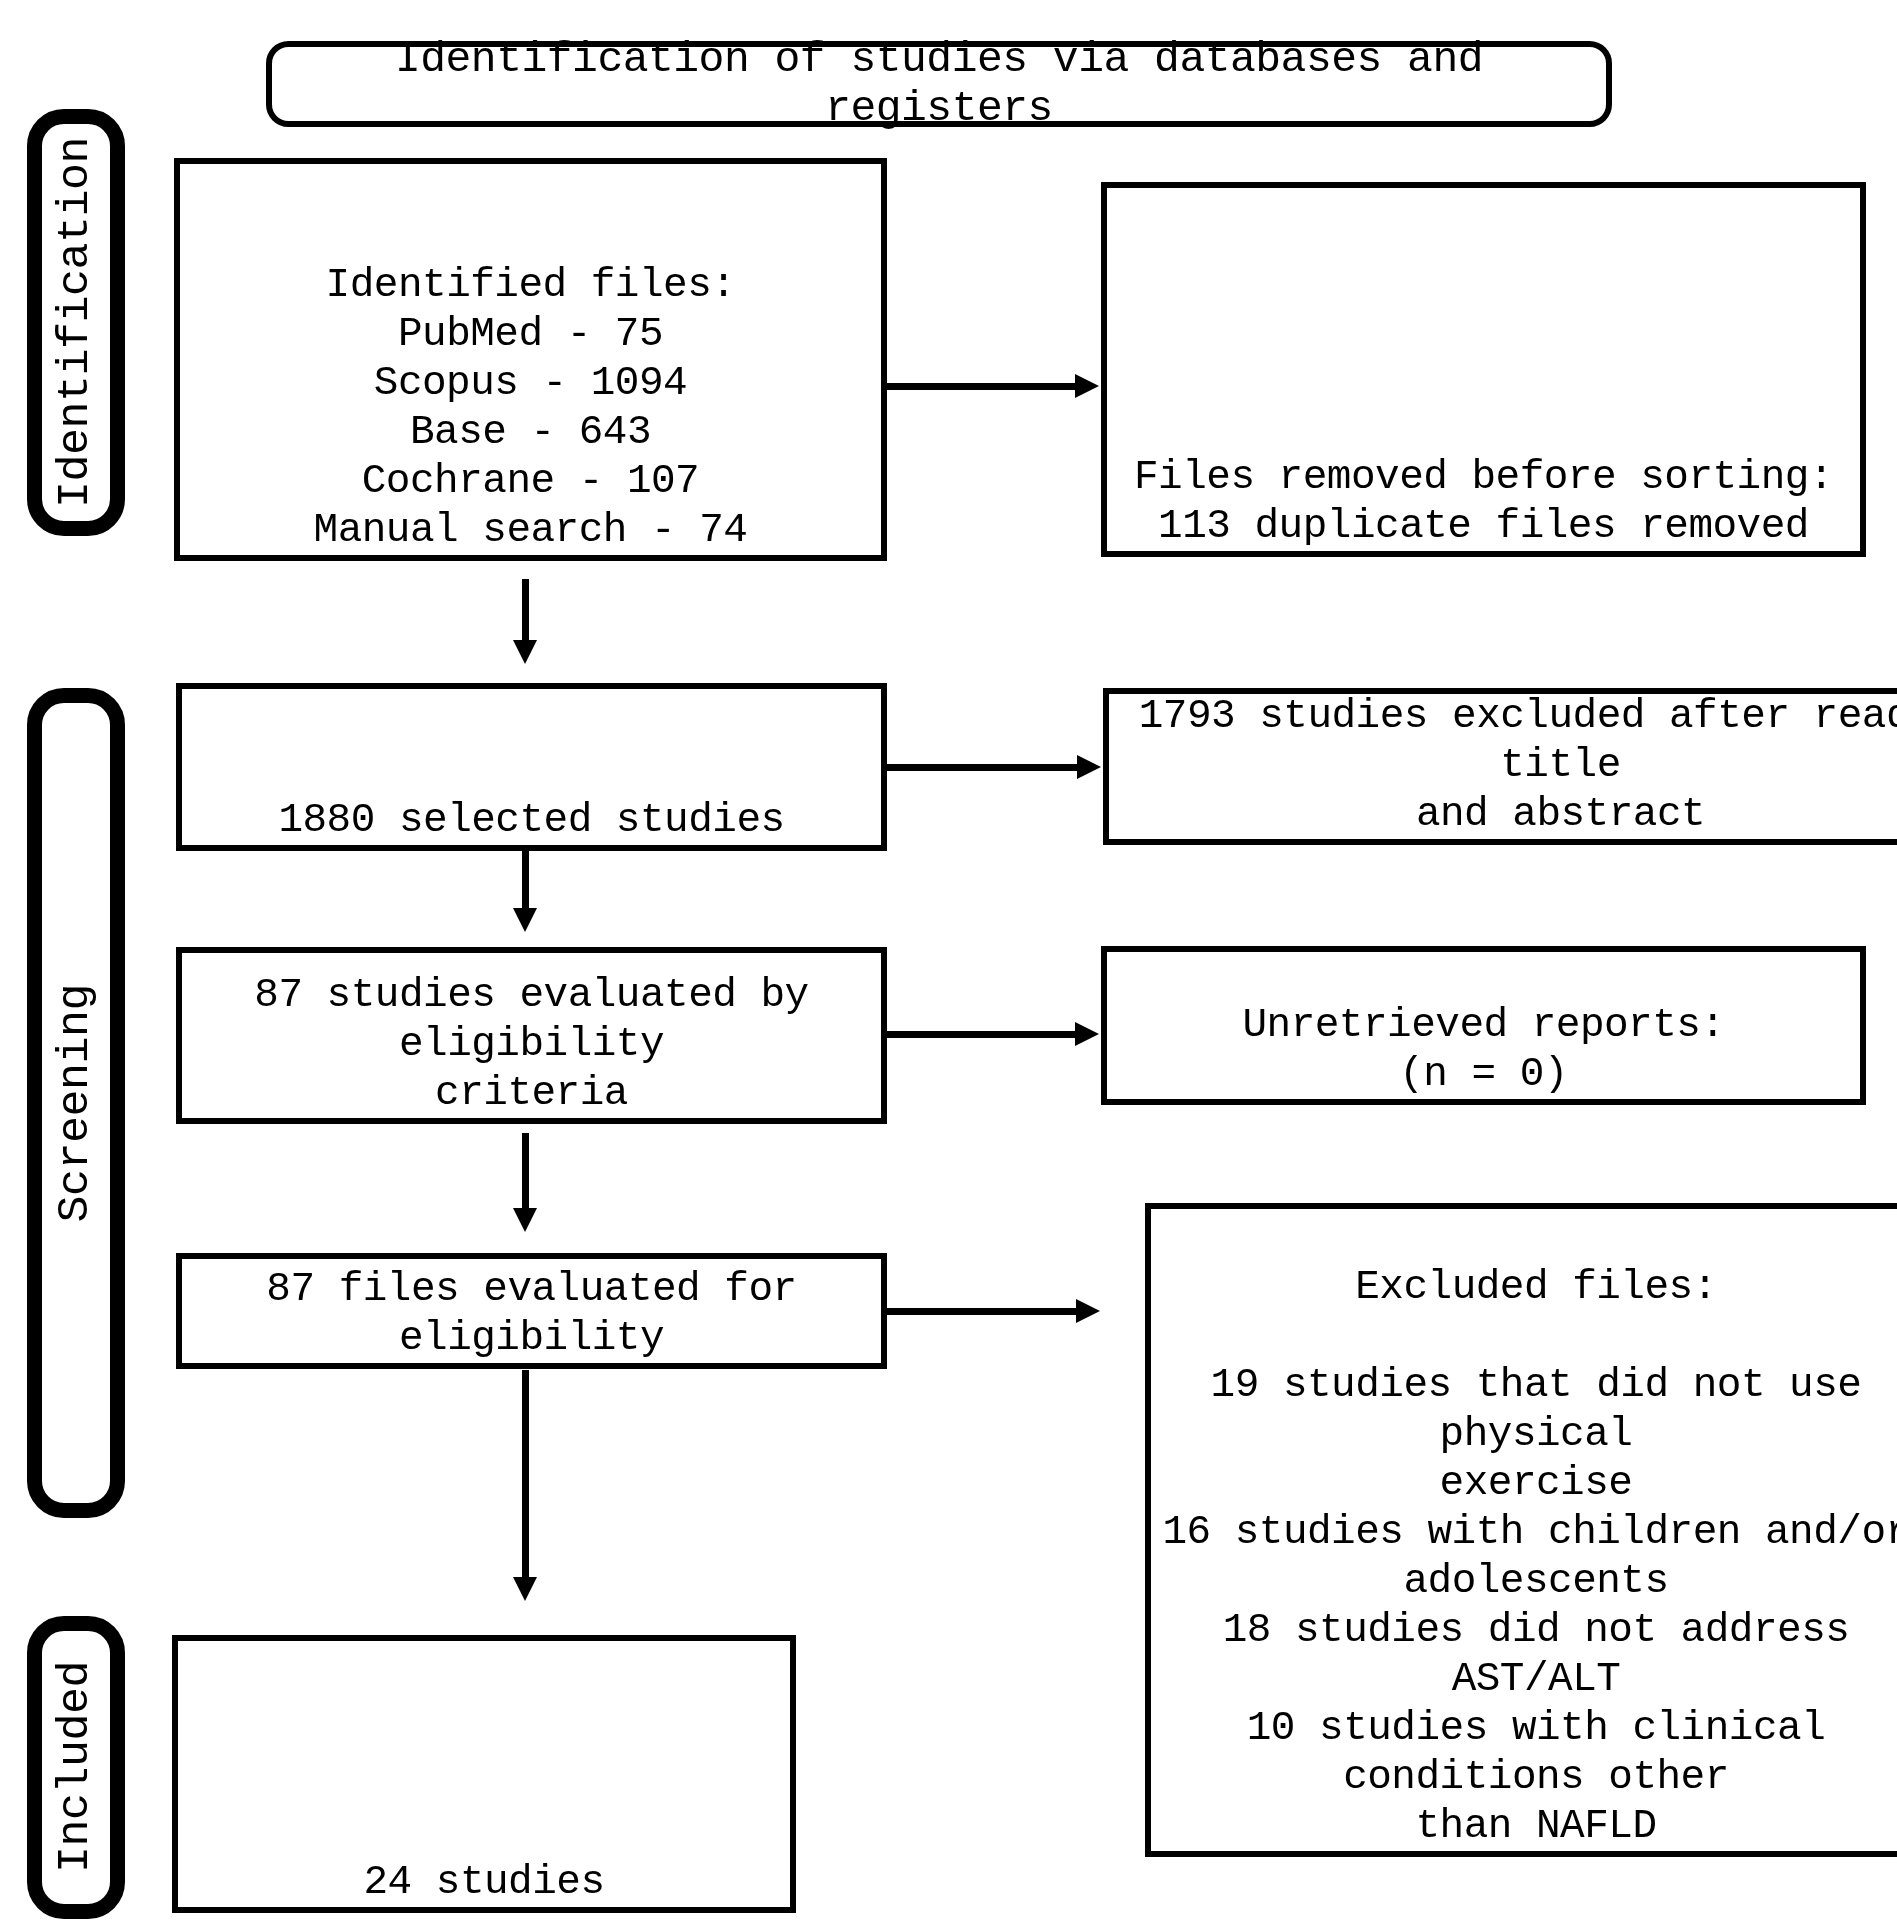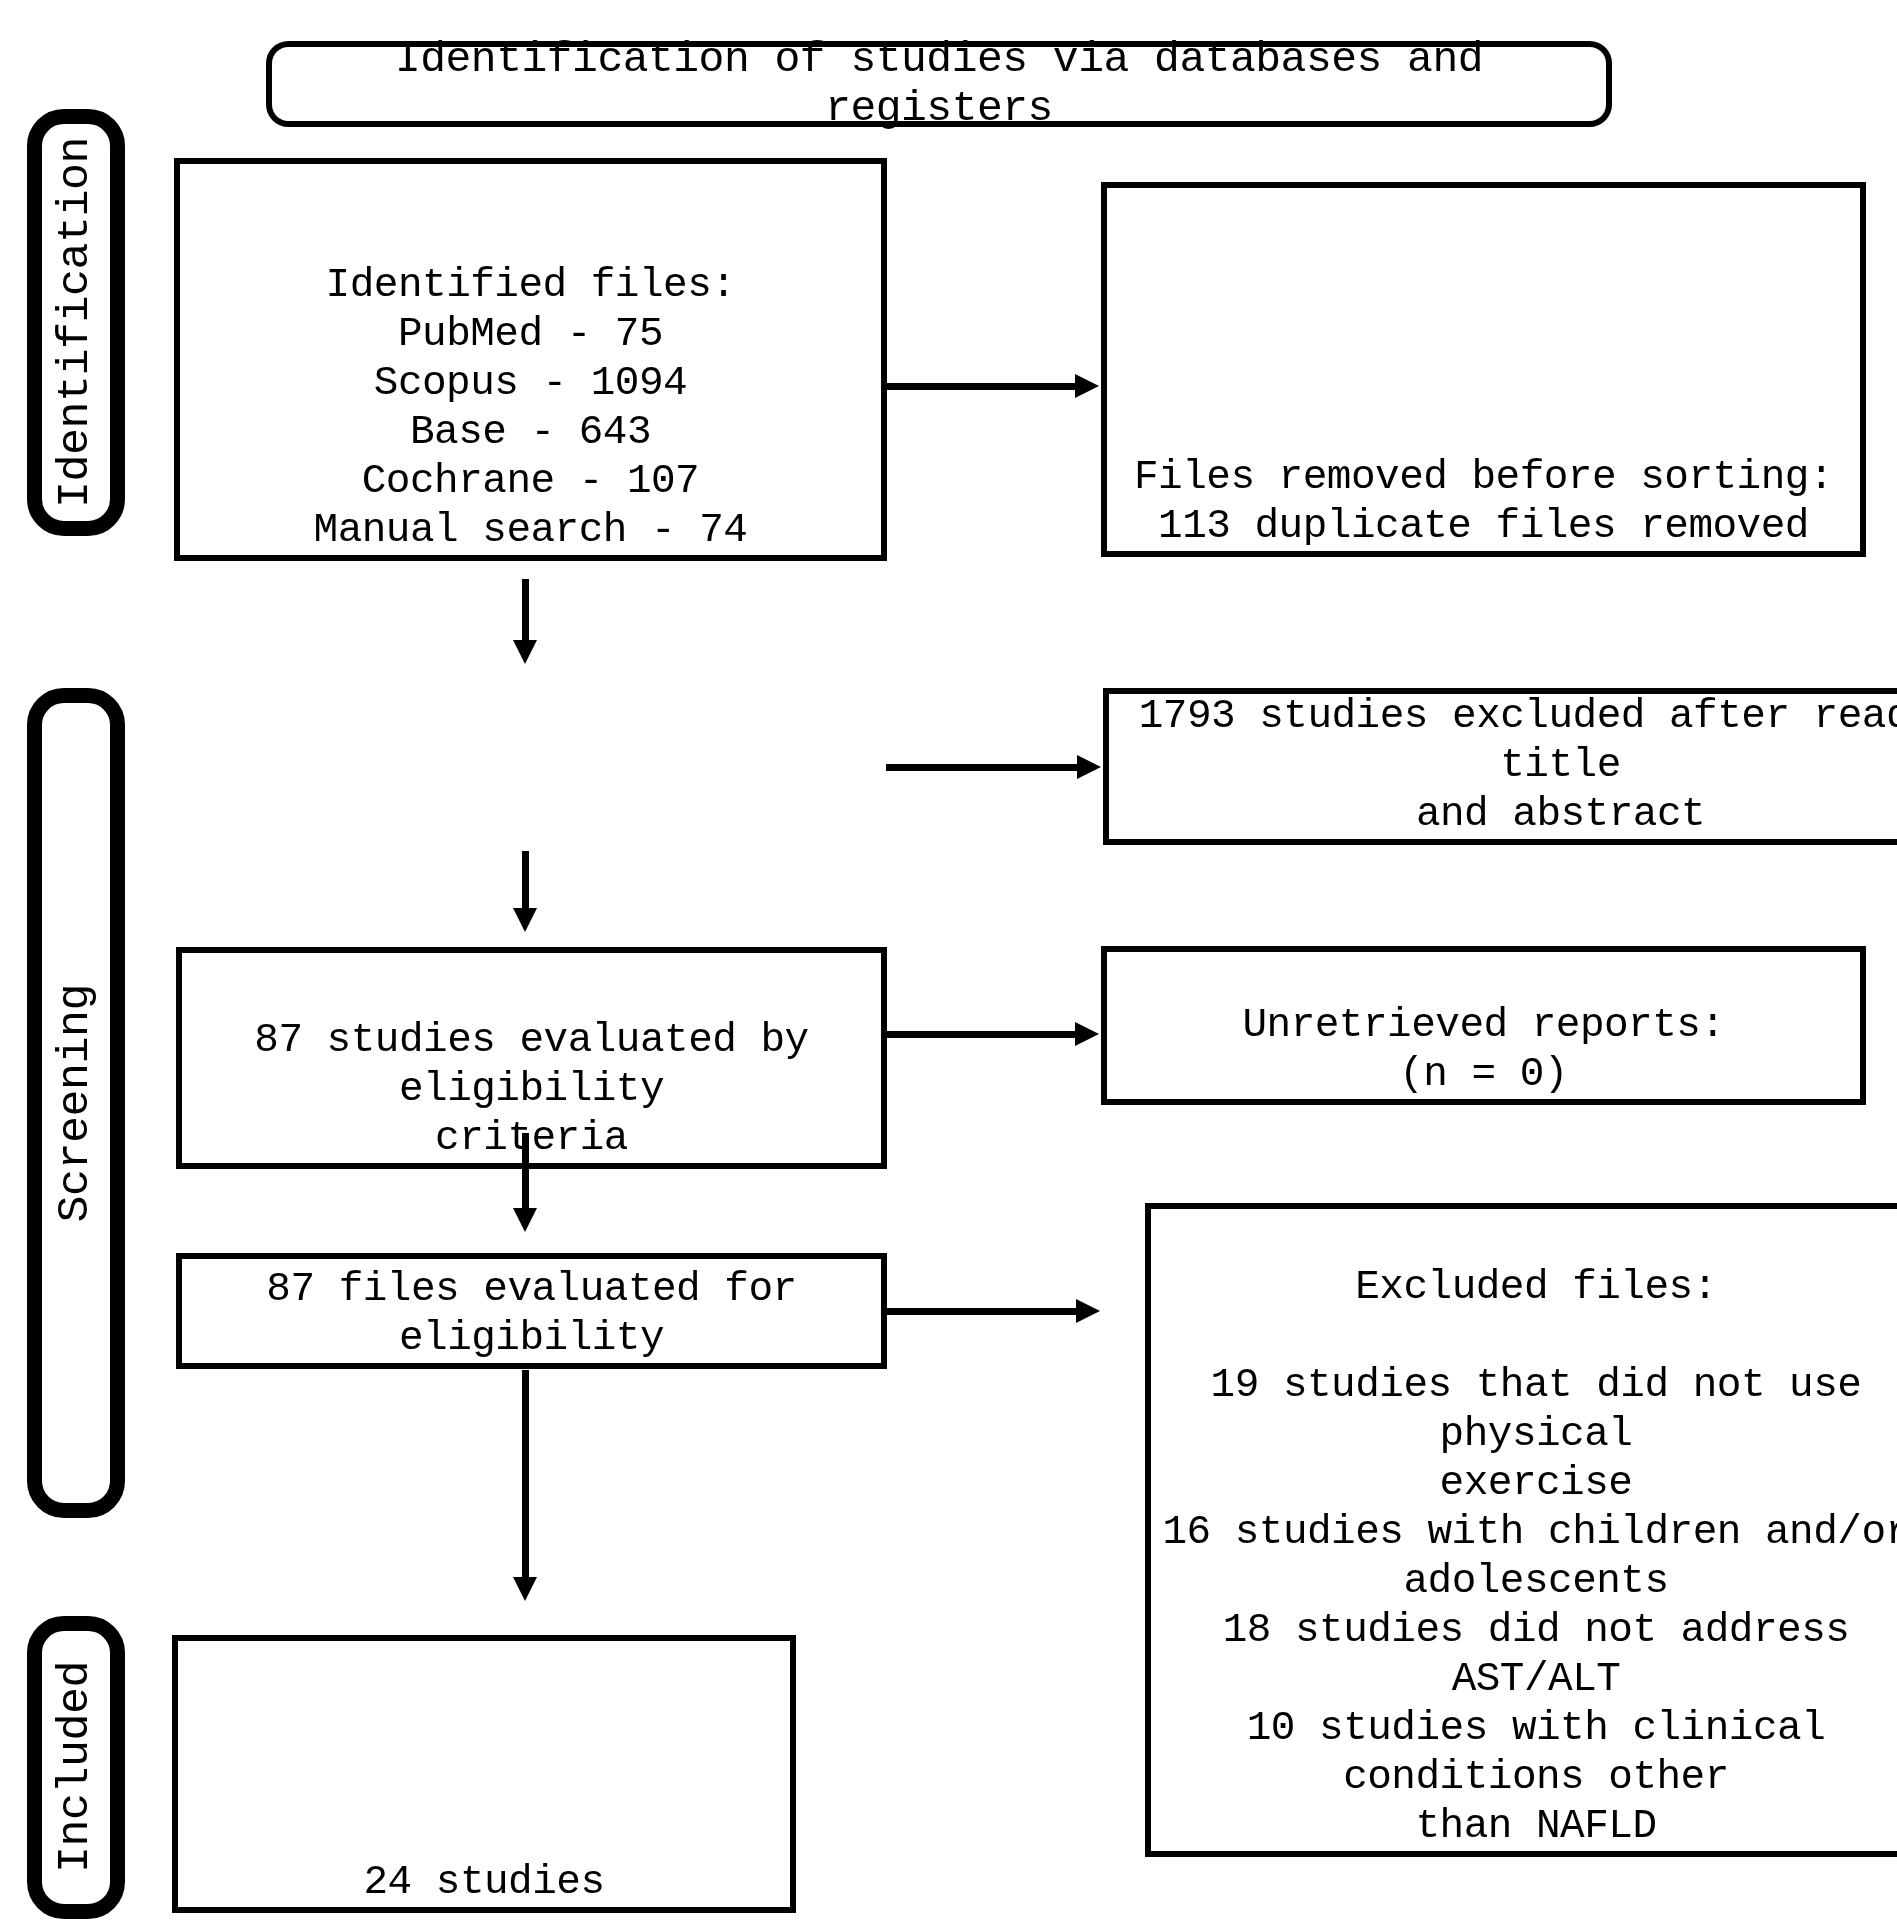--- a/index.html
+++ b/index.html
@@ -123,26 +123,29 @@
 Scopus - 1094
 Base - 643
 Cochrane - 107
 Manual search - 74</span>
   </div>
   <div class="flow-box" style="left:1101px; top:182px; width:765px; height:375px;">
     <span class="box-text">Files removed before sorting:
 113 duplicate files removed</span>
   </div>
 
+  <div class="flow-box" style="left:176px; top:683px; width:711px; height:168px;">
+    <span class="box-text">1880 selected studies</span>
+  </div>
   <div class="flow-box" style="left:1103px; top:688px; width:915px; height:157px;">
     <span class="box-text">1793 studies excluded after reading title
 and abstract</span>
   </div>
 
-  <div class="flow-box" style="left:176px; top:947px; width:711px; height:222px;">
+  <div class="flow-box" style="left:176px; top:947px; width:711px; height:177px;">
     <span class="box-text">87 studies evaluated by eligibility
 criteria</span>
   </div>
   <div class="flow-box" style="left:1101px; top:946px; width:765px; height:159px;">
     <span class="box-text">Unretrieved reports:
 (n = 0)</span>
   </div>
 
   <div class="flow-box" style="left:176px; top:1253px; width:711px; height:116px;">
     <span class="box-text">87 files evaluated for eligibility</span>

